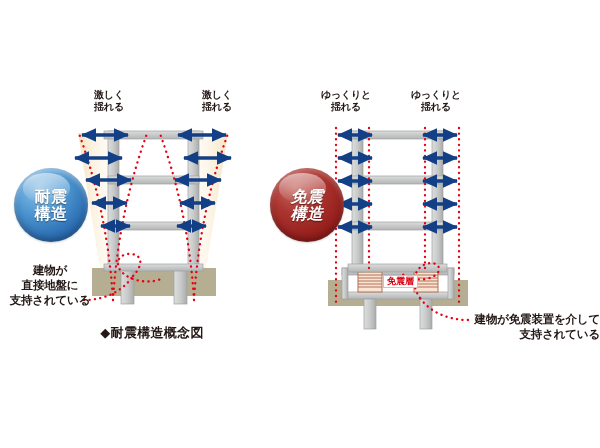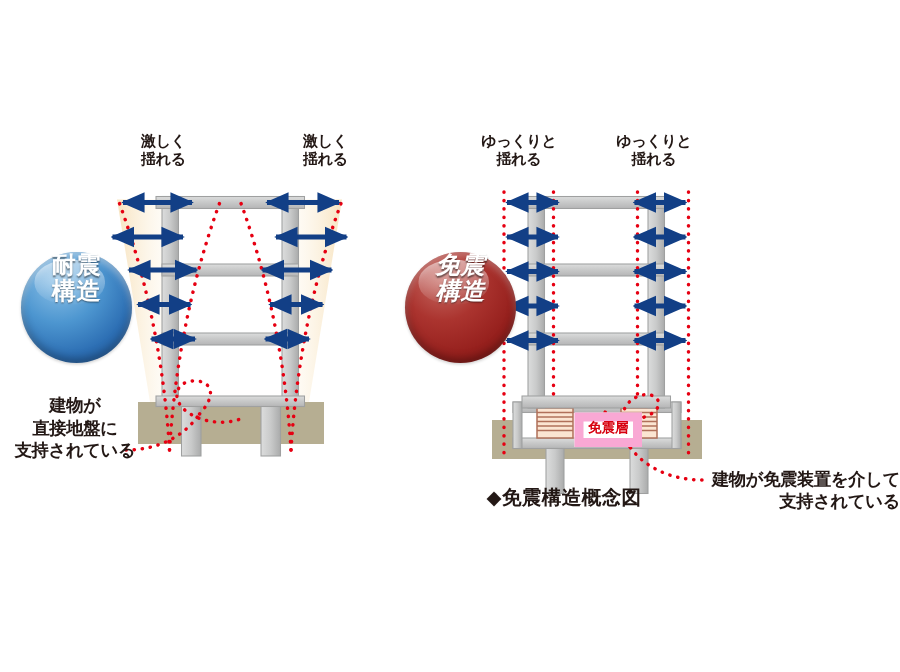--- a/index.html
+++ b/index.html
@@ -54,30 +54,31 @@
     color: #231815;
     letter-spacing: 0.3px;
   }
   .iso-label {
     position: absolute;
     font-family: "DejaVu Sans", "Liberation Sans", sans-serif;
     font-size: 9px;
     font-weight: bold;
     color: #d7000f;
     background: #ffffff;
-    border: 6px solid #f9a8d4;
+    border: 1px solid #f9a8d4;
     padding: 1px 3px 1px 3px;
     line-height: 1;
     white-space: nowrap;
   }
   
   .badge {
     position: absolute;
     border-radius: 50%;
     display: flex;
+    align-items: center;
     justify-content: center;
     text-align: center;
     font-family: "DejaVu Sans", "Liberation Sans", sans-serif;
     font-weight: bold;
     font-size: 16px;
     line-height: 1.08;
     color: #ffffff;
     white-space: pre-line;
     letter-spacing: 0.5px;
   }
@@ -270,15 +271,15 @@
 
   <div class="jp-text caption-note" style="left:4px; top:263px; width:92px; text-align:center;">建物が
 直接地盤に
 支持されている</div>
 
   <div class="jp-text caption-note" style="left:470px; top:312px; width:130px; text-align:right;">建物が免震装置を介して
 支持されている</div>
 
   <div class="iso-label" style="left:383px; top:275px;">免震層</div>
 
-  <div class="jp-text fig-caption" style="left:303px; top:325px; width:146px; text-align:center;">◆免震構造概念図</div>
+  <div class="jp-text fig-caption" style="left:84px; top:325px; width:136px; text-align:center;">◆耐震構造概念図</div>
 
 </div>
 
 </body></html>

